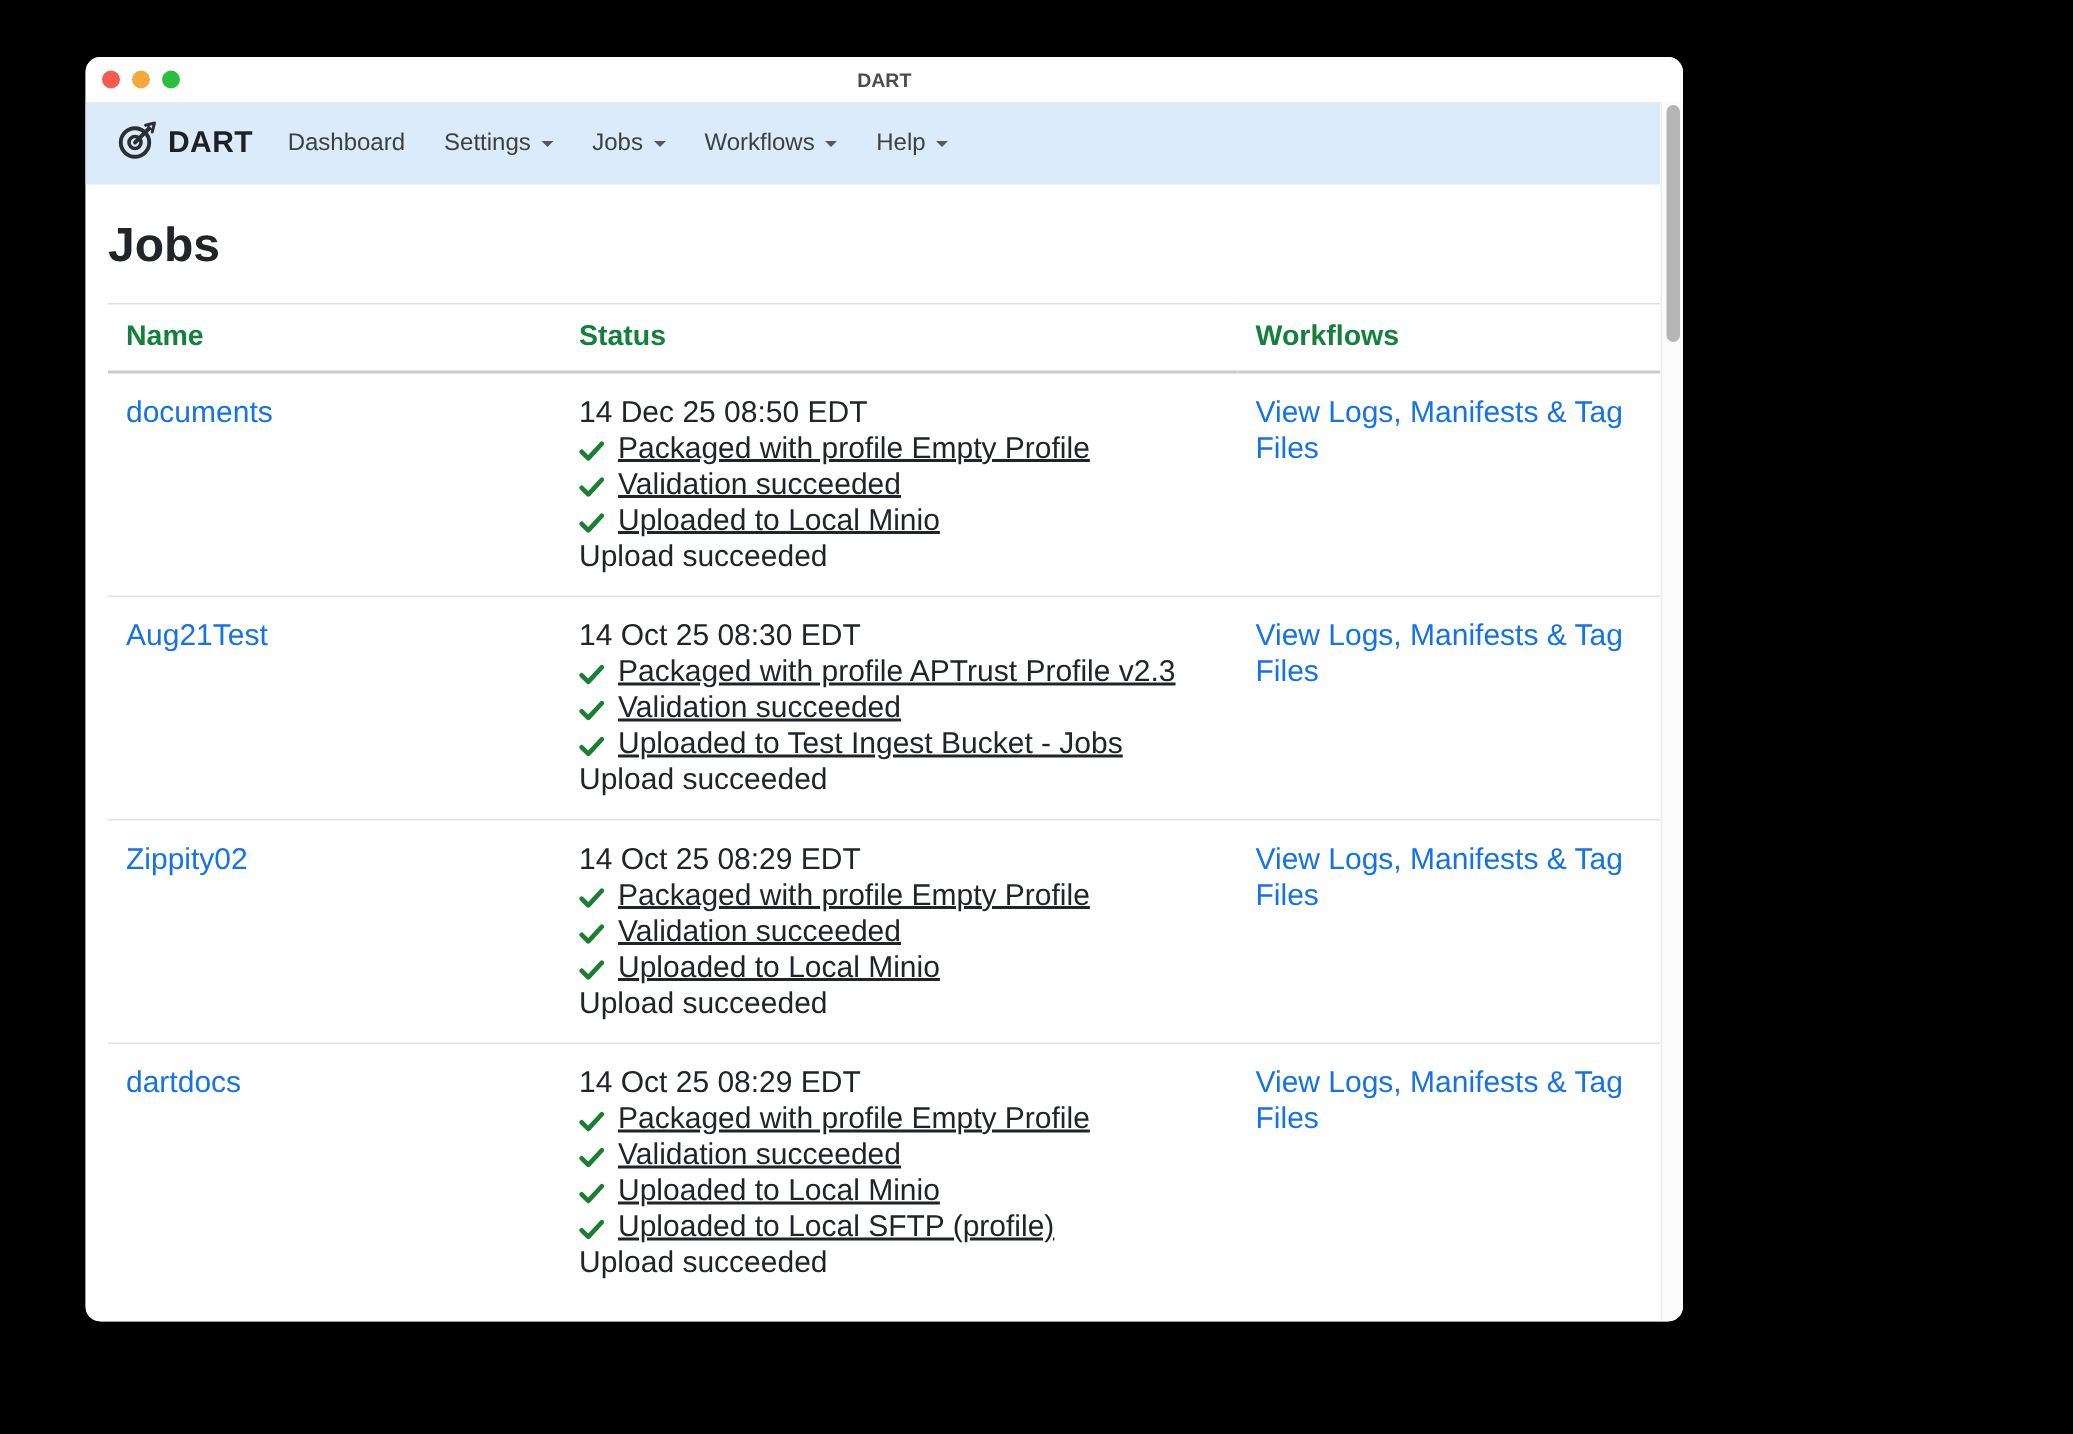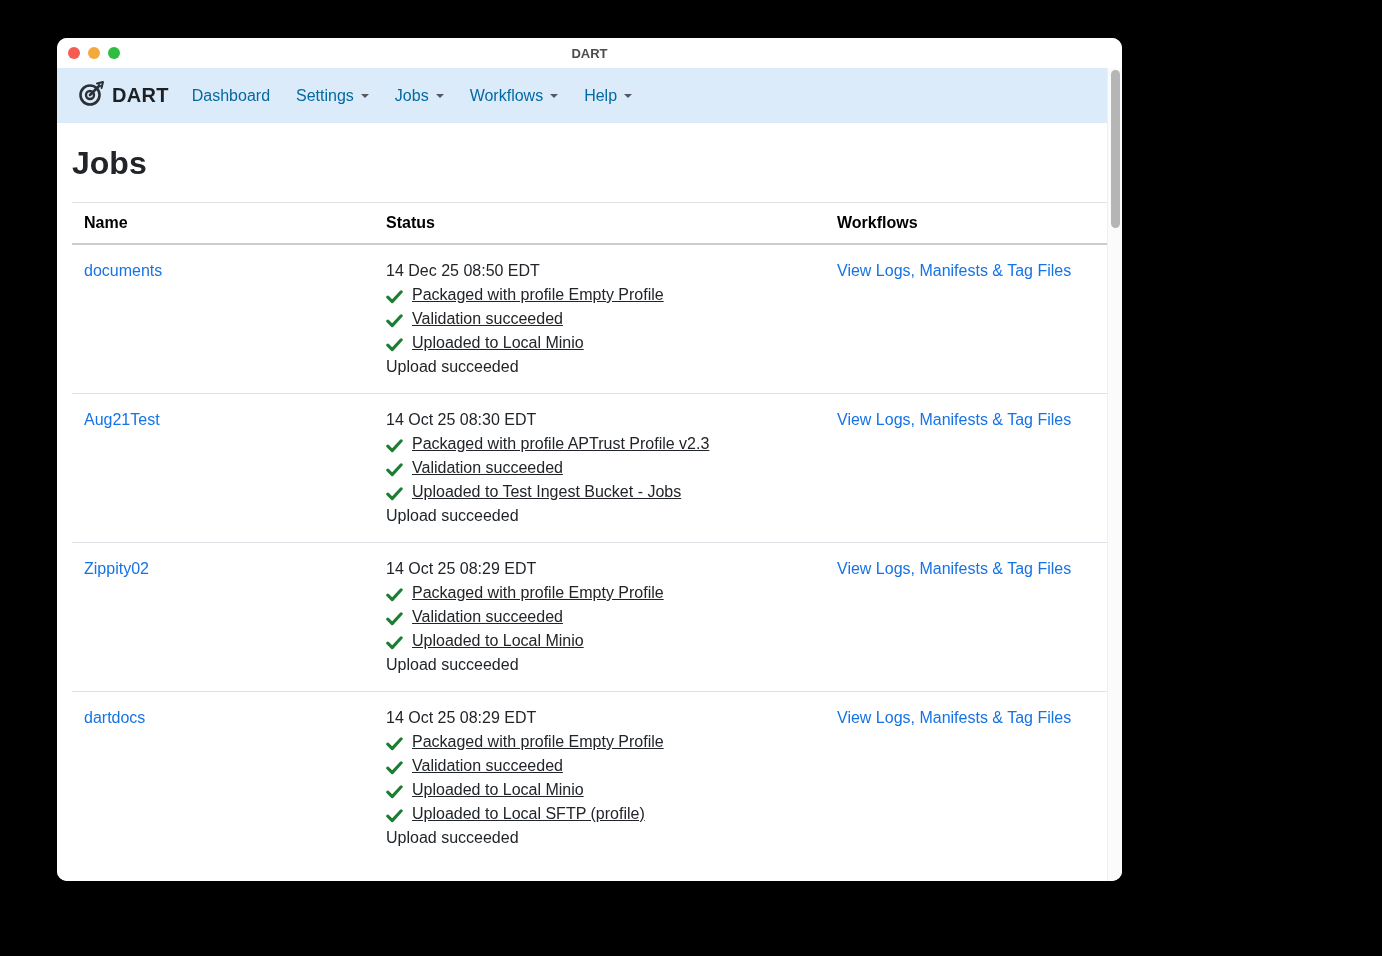--- a/index.html
+++ b/index.html
@@ -33,41 +33,41 @@
   .scrollbar .thumb { position: absolute; top: 2px; left: 3px; width: 9px; height: 158px;
     background: #b5b5b5; border-radius: 5px; }
 
   
   .navbar { height: 55px; flex: 0 0 55px; background: #dcebfa;
     display: flex; align-items: center; padding: 0 16px 0 21px; }
   .brand { display: flex; align-items: center; gap: 7px; cursor: pointer; }
   .brand-label { font-size: 20px; font-weight: 600; color: #1d2125; letter-spacing: .3px; }
   .nav-list { display: flex; list-style: none; margin-left: 10px; align-items: center; }
   .nav-item { display: flex; align-items: center; padding: 8px 13px; cursor: pointer;
-    font-size: 16px; color: #0369a1; }
+    font-size: 16px; color: #404040; }
   .caret { display: inline-block; width: 0; height: 0; margin-left: 7px;
     border-top: 4.5px solid #55595f; border-left: 4.5px solid transparent;
     border-right: 4.5px solid transparent; }
 
   
   .main { flex: 1 1 auto; overflow: hidden; }
   .container { width: 1140px; margin: 0 auto; padding: 0 15px; }
   .page-title { font-size: 32px; font-weight: 600; color: #212529; margin-top: 21px; line-height: 38px; }
   .toolbar-row { display: flex; justify-content: flex-end; margin-top: 10px; }
   .btn-new { background: #0d6efd; color: #fff; border: none; border-radius: 6px;
     font-family: inherit; font-size: 16px; line-height: 24px; padding: 6px 15px; height: 36px;
     cursor: pointer; }
 
   
   table { width: 100%; border-collapse: collapse; margin-top: 20px; }
-  thead th { text-align: left; font-size: 16px; font-weight: 700; color: #000000;
+  thead th { text-align: left; font-size: 19px; font-weight: 700; color: #15803d;
     padding: 11px 12px; border-top: 1px solid #dee2e6; border-bottom: 2px solid #c9ccd0; }
   th.col-name { width: 302px; } th.col-status { width: 451px; }
   th.col-artifacts { width: 312px; } th.col-delete { width: 45px; }
-  td { vertical-align: top; font-size: 16px; line-height: 24px; color: #212529;
+  td { vertical-align: top; font-size: 20px; line-height: 24px; color: #212529;
     padding: 14px 12px; border-top: 1px solid #dee2e6; }
   a.blue-link { color: #1673e6; text-decoration: none; cursor: pointer; }
   .status-line { display: flex; align-items: center; text-decoration: underline; }
   .check-wrap { display: inline-flex; width: 26px; flex: 0 0 26px; padding-top: 4px; }
   .delete-cell { text-align: center; }
   .delete-btn { display: inline-block; cursor: pointer; padding-top: 3px; }
 </style>
 </head>
 <body>
 

